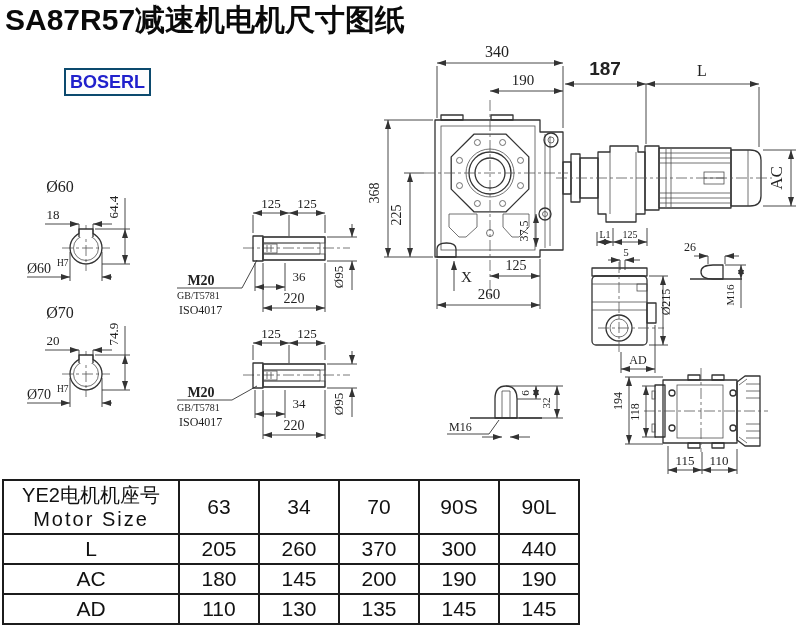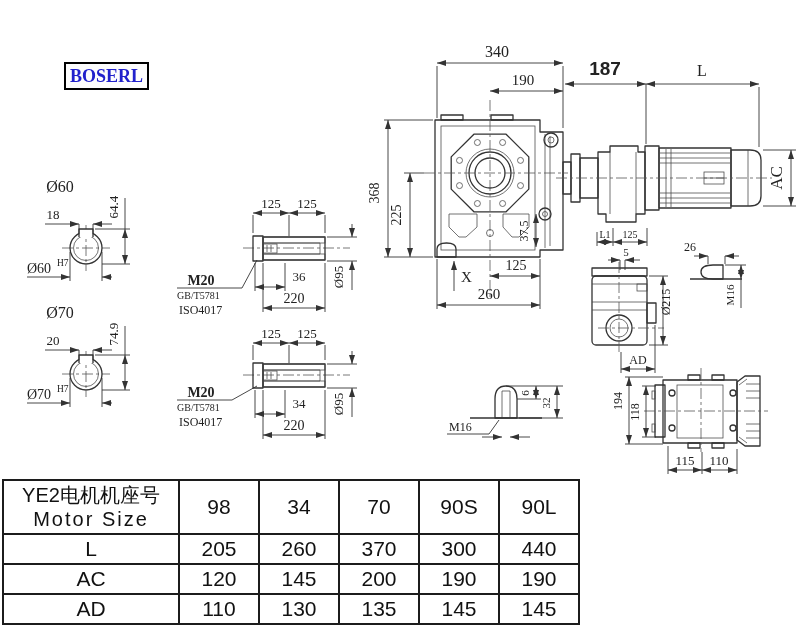--- a/index.html
+++ b/index.html
@@ -1,21 +1,21 @@
 <!DOCTYPE html>
 <html><head>
 <meta charset="utf-8">
 <style>
   html,body{margin:0;padding:0;background:#fff;}
   #canvas{position:relative;width:800px;height:634px;background:#fff;overflow:hidden;
           font-family:"Liberation Serif",serif;color:#1a1a1a;}
   #title{position:absolute;left:5px;top:0px;font-family:"Liberation Sans","DejaVu Sans",sans-serif;
          font-weight:bold;font-size:30px;letter-spacing:0px;color:#0a0a0a;white-space:nowrap;}
-  #logo{position:absolute;left:64px;top:62px;border:2px solid #000000;padding:0 4px;
-        font-family:Liberation Serif, serif;font-weight:bold;font-size:18px;color:#2121cc;
+  #logo{position:absolute;left:64px;top:68px;border:2px solid #0c4a6e;padding:0 4px;
+        font-family:Liberation Sans, sans-serif;font-weight:bold;font-size:18px;color:#2121cc;
         background:#fdfdfd;line-height:24px;}
   svg{position:absolute;left:0;top:0;}
   svg text{font-family:"Liberation Serif",serif;fill:#222;}
   .t13{font-size:13px;} .t14{font-size:14px;} .t15{font-size:15px;} .t16{font-size:16px;}
   .t12{font-size:12px;} .t11{font-size:11px;} .t10{font-size:10px;} .t9{font-size:9.5px;}
   .bold{font-weight:bold;}
   .sans{font-family:"Liberation Sans","DejaVu Sans",sans-serif;}
   .mid{text-anchor:middle;}
   .ln{stroke:#333;stroke-width:1.3;fill:none;stroke-linejoin:round;}
   .thin{stroke:#444;stroke-width:0.75;fill:none;}
@@ -392,46 +392,47 @@
           <line class="dim" x1="702" y1="452" x2="702" y2="474"></line>
           <line class="dim" x1="737" y1="449" x2="737" y2="474"></line>
       </g>
       <text class="t12 mid" transform="rotate(-90 622 401)" x="622" y="401">194</text>
       <text class="t12 mid" transform="rotate(-90 639 412)" x="639" y="412">118</text>
       <text class="t13 mid" x="685" y="465">115</text>
       <text class="t13 mid" x="719" y="465">110</text>
     </g>
   </svg>
 
+  <div id="title">SA87R57减速机电机尺寸图纸</div>
   <div id="logo">BOSERL</div>
 
   <table id="dim-table">
     <tbody>
       <tr class="hrow">
         <td class="c0">
           <div class="hcn">YE2电机机座号</div>
           <div class="hen">Motor Size</div>
         </td>
-        <td class="cn hnum">98</td>
+        <td class="cn hnum">63</td>
         <td class="cn hnum">34</td>
         <td class="cn hnum">70</td>
         <td class="cn hnum">90S</td>
         <td class="cn hnum">90L</td>
       </tr>
       <tr class="drow">
         <td class="c0">L</td>
         <td class="cn">205</td>
         <td class="cn">260</td>
         <td class="cn">370</td>
         <td class="cn">300</td>
         <td class="cn">440</td>
       </tr>
       <tr class="drow">
         <td class="c0">AC</td>
-        <td class="cn">120</td>
+        <td class="cn">180</td>
         <td class="cn">145</td>
         <td class="cn">200</td>
         <td class="cn">190</td>
         <td class="cn">190</td>
       </tr>
       <tr class="drow">
         <td class="c0">AD</td>
         <td class="cn">110</td>
         <td class="cn">130</td>
         <td class="cn">135</td>

